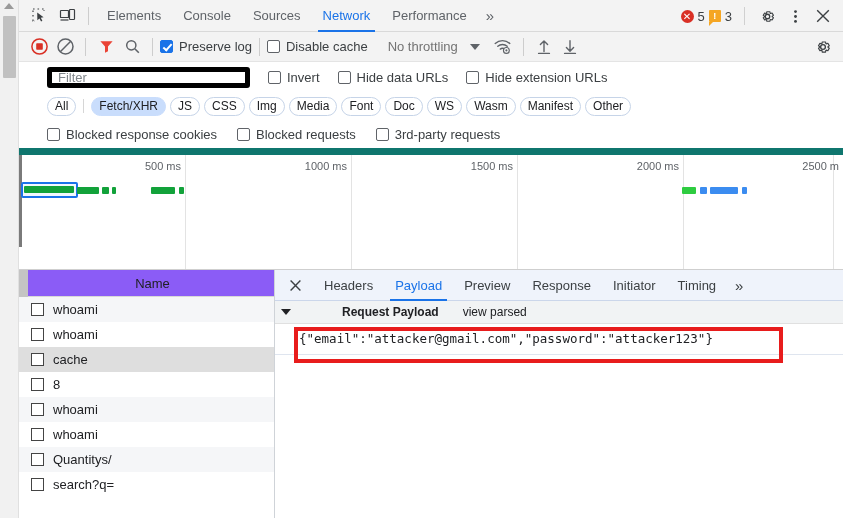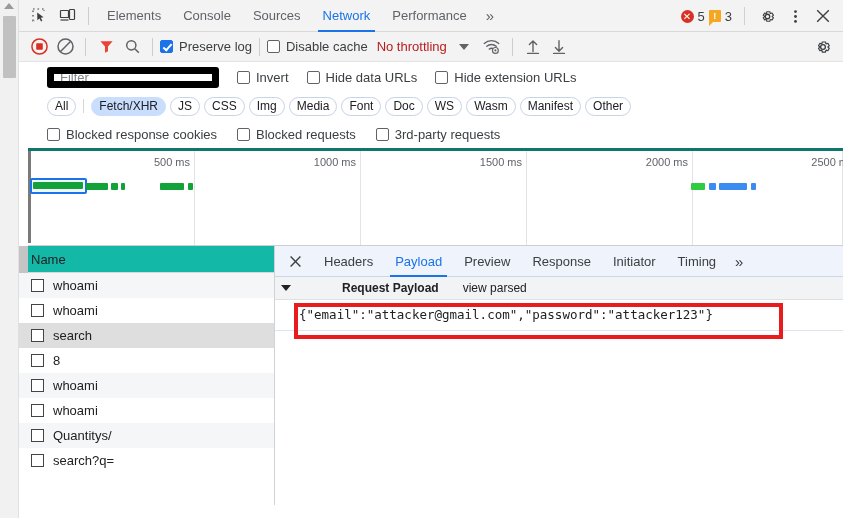--- a/index.html
+++ b/index.html
@@ -92,34 +92,34 @@
   .chk-wrap .lbl { font-size: 13px; color: #3c4043; }
   .cbox {
     width: 13px; height: 13px; border: 1px solid #5f6368; background: #fff;
     border-radius: 2px; display: inline-block; flex: none; position: relative;
   }
   .cbox.checked { background: #1a73e8; border-color: #1a73e8; }
   .cbox.checked::after {
     content: ""; position: absolute; left: 4px; top: 1px; width: 3px; height: 7px;
     border: solid #fff; border-width: 0 2px 2px 0; transform: rotate(42deg);
   }
-  .throttle { font-size: 13px; color: #b91c1c; margin-left: 9px; white-space: nowrap; cursor: pointer;}
+  .throttle { font-size: 13px; color: #737373; margin-left: 20px; white-space: nowrap; cursor: pointer;}
   .caret-dn {
     width: 0; height: 0; border-left: 5px solid transparent; border-right: 5px solid transparent;
     border-top: 6px solid #5f6368; margin-left: 12px; cursor: pointer;
   }
   .toolbar-right-gear { position: absolute; right: 7px; top: 3px; }
 
   
   .filter-row {
     height: 30px; background: #fff; display: flex; align-items: center;
     padding-left: 28px; gap: 0;
   }
   .filter-input {
-    width: 172px; height: 21px; border: 7px solid #000000; border-radius: 3px;
+    width: 203px; height: 21px; border: 5px solid #000000; border-radius: 3px;
     font-size: 13px; padding: 0 6px; color: #202124; background: #fff;
     font-family: "Liberation Sans", sans-serif; outline: none;
   }
   .filter-input::placeholder { color: #80868b; }
   .filter-row .chk-wrap { margin-left: 18px; }
 
   
   .pill-row { height: 28px; background: #fff; display: flex; align-items: center; padding-left: 28px; gap: 4px; }
   .pill {
     height: 19px; padding: 0 7px; border: 1px solid #c6d4e8; border-radius: 10px;
@@ -127,46 +127,46 @@
     background: #fff; white-space: nowrap;
   }
   .pill.active { background: #c9ddfc; border-color: #c9ddfc; }
   .pill-sep { width: 1px; height: 14px; background: #d6d6d6; margin: 0 3px; }
 
   
   .blocked-row { height: 28px; background: #fff; display: flex; align-items: center; padding-left: 28px; gap: 20px; }
 
   
   .overview {
-    position: relative; height: 98px; background: #fff;
-    border-top: 3px solid #0f766e; border-bottom: 1px solid #cfcfcf;
-    margin-left: 9px; overflow: hidden;
+    position: relative; height: 122px; background: #fff;
+    border-top: 7px solid #0f766e; border-bottom: 1px solid #cfcfcf;
+    overflow: hidden;
   }
   .ov-leftbar { position: absolute; left: 0; top: 0; width: 3px; height: 92px; background: #7a7a7a; }
   .ov-grid { position: absolute; top: 0; bottom: 0; width: 1px; background: #e3e3e3; }
   .ov-label {
     position: absolute; top: 5px; font-size: 11px; color: #5f6368;
     transform: translateX(-100%); padding-right: 4px; white-space: nowrap;
   }
   .band { position: absolute; height: 7px; border-radius: 1px; }
   .band.green { background: #12a23a; }
   .band.blue  { background: #3b8cf0; }
   .band.lgreen{ background: #2ecc40; }
   .sel-box {
     position: absolute; border: 2px solid #1a73e8; border-radius: 2px;
     background: rgba(26,115,232,0.06);
   }
 
   
   .split { position: relative; height: 259px; }
   .req-pane { position: absolute; left: 0; top: 0; width: 255px; height: 259px; background: #fff; }
   .req-head {
-    height: 27px; background: #14b8a6; border-bottom: 1px solid #d8d8d8;
+    height: 27px; background: #8b5cf6; border-bottom: 1px solid #d8d8d8;
     display: flex; align-items: center; padding-left: 12px;
-    font-size: 13px; color: #202124;
+    font-size: 13px; color: #202124; justify-content: center;
   }
   .req-head-gutter {
     position: absolute; left: 0; top: 0; width: 9px; height: 27px; background: #c4c4c4;
   }
   .req-row {
     height: 25px; display: flex; align-items: center; padding-left: 12px;
     font-size: 13px; color: #202124; cursor: pointer; border-bottom: 1px solid transparent;
   }
   .req-row.odd  { background: #f5f6f8; }
   .req-row.even { background: #ffffff; }
@@ -480,21 +480,21 @@
         <div class="req-row odd">
             <span class="fav-box"></span>
             <span>whoami</span>
           </div>
         <div class="req-row even">
             <span class="fav-box"></span>
             <span>whoami</span>
           </div>
         <div class="req-row selected">
             <span class="fav-box"></span>
-            <span>search</span>
+            <span>cache</span>
           </div>
         <div class="req-row even">
             <span class="fav-box"></span>
             <span>8</span>
           </div>
         <div class="req-row odd">
             <span class="fav-box"></span>
             <span>whoami</span>
           </div>
         <div class="req-row even">

